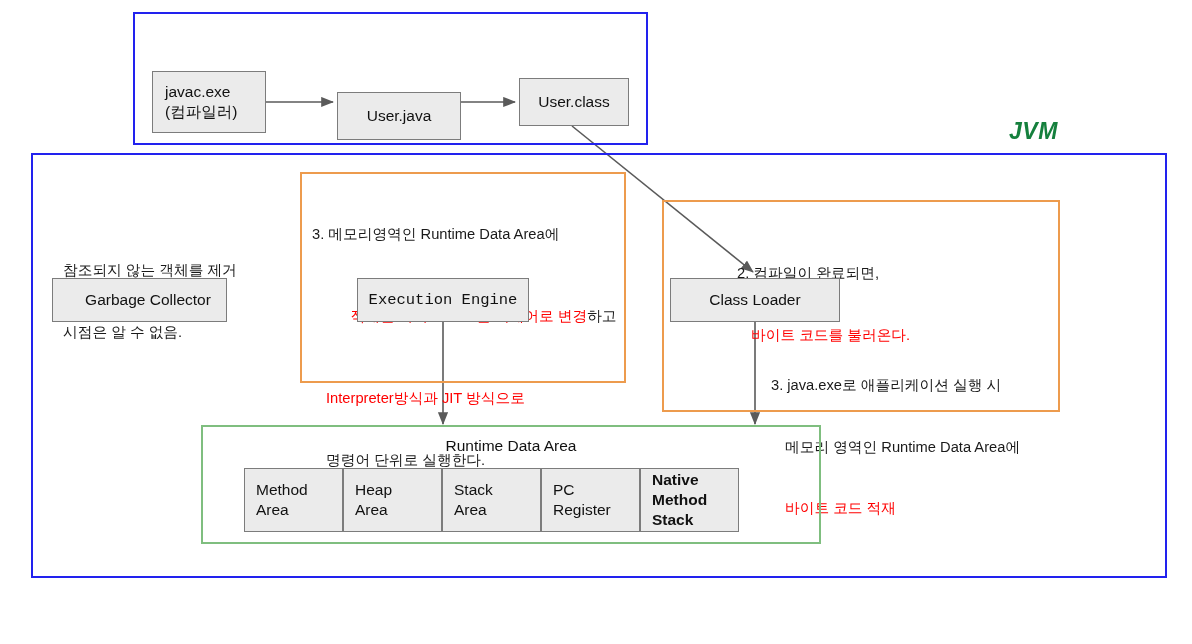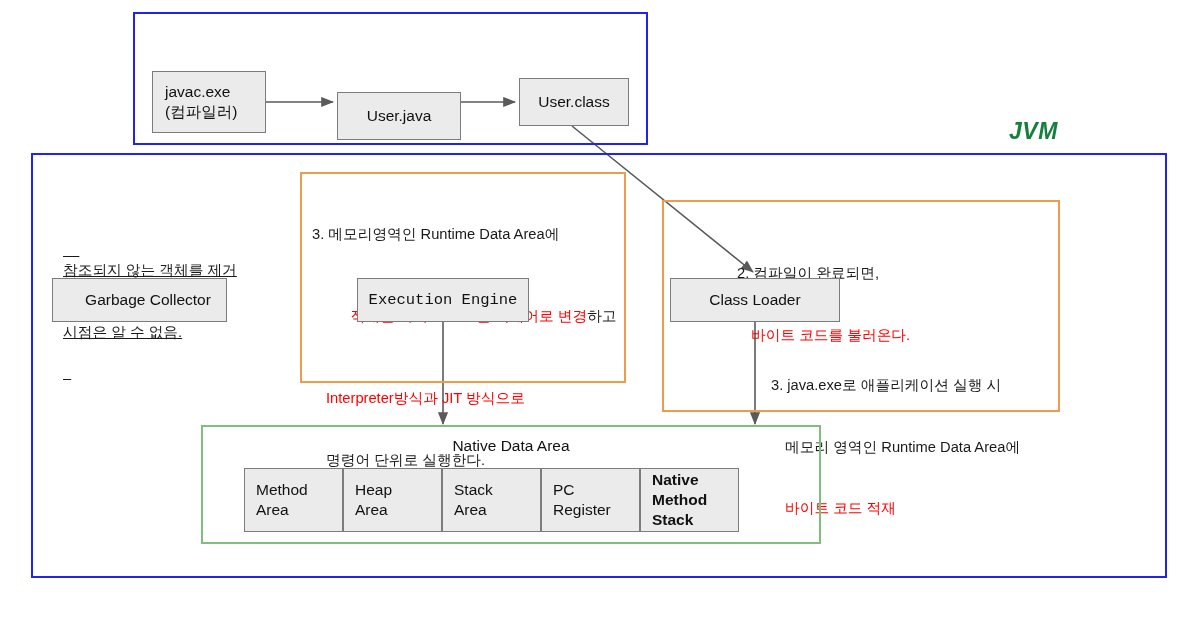--- a/index.html
+++ b/index.html
@@ -128,21 +128,21 @@
   </div>
 
   <div class="abs node" style="left:519px; top:78px; width:110px; height:48px;">
     <span>User.class</span>
   </div>
 
   <div class="abs jvm-label" style="left:1009px; top:118px;">JVM</div>
 
   <div class="abs frame-blue" style="left:31px; top:153px; width:1136px; height:425px;"></div>
 
-  <div class="abs txt" style="left:63px; top:219px;text-decoration:underline;">
+  <div class="abs txt" style="left:63px; top:219px;">
     <div>참조되지 않는 객체를 제거</div>
     <div>시점은 알 수 없음.</div>
   </div>
 
   <div class="abs node" style="left:52px; top:278px; width:175px; height:44px;padding-left:17px;">
     <span>Garbage Collector</span>
   </div>
 
   <div class="abs frame-orange" style="left:300px; top:172px; width:326px; height:211px;"></div>
 
@@ -171,21 +171,21 @@
   </div>
 
   <div class="abs txt" style="left:771px; top:334px;">
     <div>3. java.exe로 애플리케이션 실행 시</div>
     <div style="padding-left:14px;">메모리 영역인 Runtime Data Area에</div>
     <div class="r" style="padding-left:14px;">바이트 코드 적재</div>
   </div>
 
   <div class="abs frame-green" style="left:201px; top:425px; width:620px; height:119px;"></div>
 
-  <div class="abs rda-title" style="left:201px; top:437px; width:620px;">Native Data Area</div>
+  <div class="abs rda-title" style="left:201px; top:437px; width:620px;">Runtime Data Area</div>
 
   <div class="abs node left-al" style="left:244px; top:468px; width:99px; height:64px;">
     <span>Method
 Area</span>
   </div>
   <div class="abs node left-al" style="left:343px; top:468px; width:99px; height:64px;">
     <span>Heap
 Area</span>
   </div>
   <div class="abs node left-al" style="left:442px; top:468px; width:99px; height:64px;">

